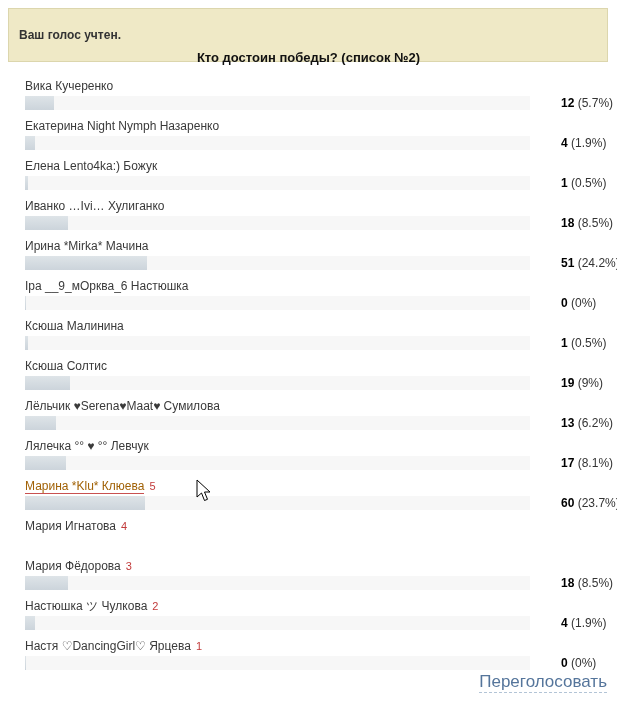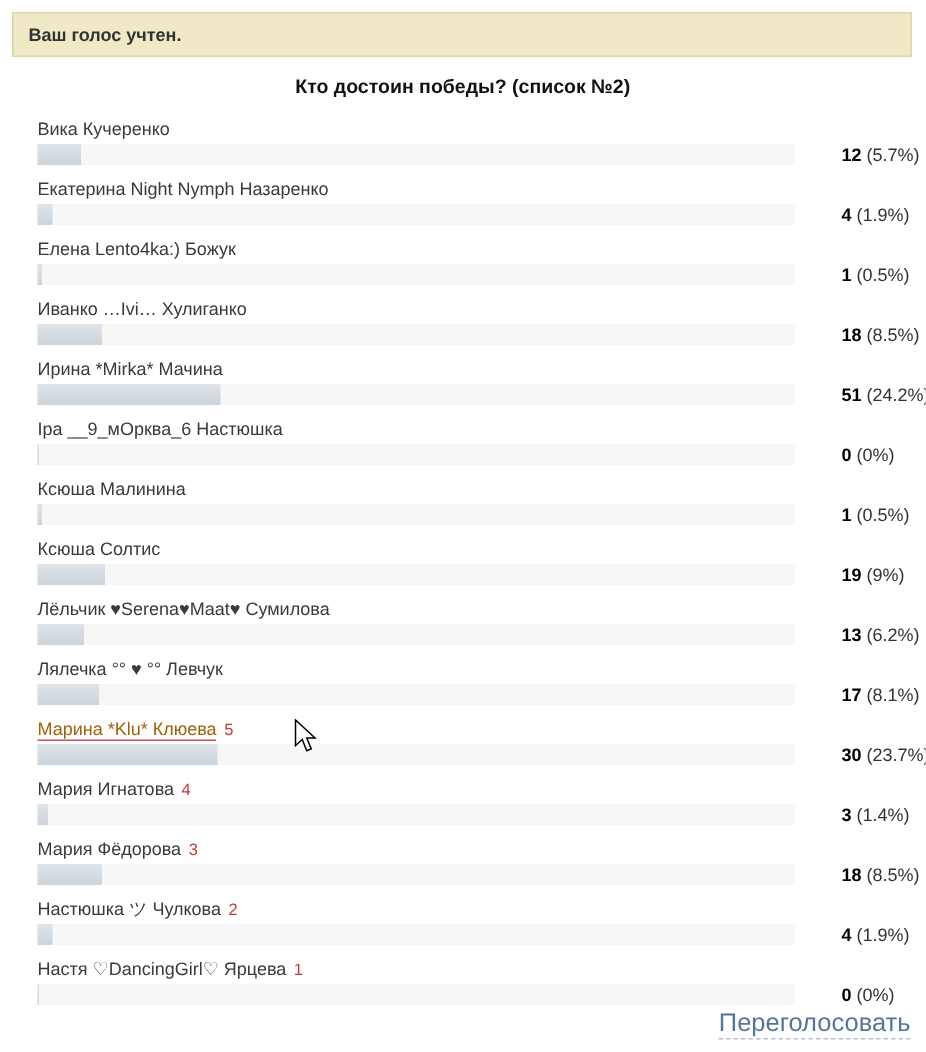--- a/index.html
+++ b/index.html
@@ -4,21 +4,21 @@
 <style>
   html,body{margin:0;padding:0;}
   body{
     width:617px;height:701px;position:relative;background:#ffffff;
     font-family:"Liberation Sans","DejaVu Sans",sans-serif;
     overflow:hidden;
   }
   .banner{
     position:absolute;left:8px;top:8px;width:578px;height:28px;
     background:#efe9c6;border:1px solid #dcd6ad;
-    line-height:28px;padding:0 10px;
+    line-height:28px;padding:12px 10px;
     font-size:12px;font-weight:bold;color:#333;
   }
   .poll-title{
     position:absolute;top:50px;left:0;width:617px;text-align:center;
     font-size:13px;font-weight:bold;color:#111;
   }
   .options{
     position:absolute;top:79px;left:25px;width:585px;
   }
   .row{height:40px;}
@@ -180,33 +180,27 @@
   </div>
 
   <div class="row">
     <div class="name-line">
       <span class="name link-style">Марина *Klu* Клюева</span><span class="rank">5</span>
     </div>
     <div class="bar-line">
       <div class="track">
         <div class="fill" style="width: 120px;"></div>
       </div>
-      <div class="val"><b>30</b> <span>(23.7%)</span></div>
+      <div class="val"><b>60</b> <span>(23.7%)</span></div>
     </div>
   </div>
 
   <div class="row">
     <div class="name-line">
       <span class="name">Мария Игнатова</span><span class="rank">4</span>
-    </div>
-    <div class="bar-line">
-      <div class="track">
-        <div class="fill" style="width: 7px;"></div>
-      </div>
-      <div class="val"><b>3</b> <span>(1.4%)</span></div>
     </div>
   </div>
 
   <div class="row">
     <div class="name-line">
       <span class="name">Мария Фёдорова</span><span class="rank">3</span>
     </div>
     <div class="bar-line">
       <div class="track">
         <div class="fill" style="width: 43px;"></div>

